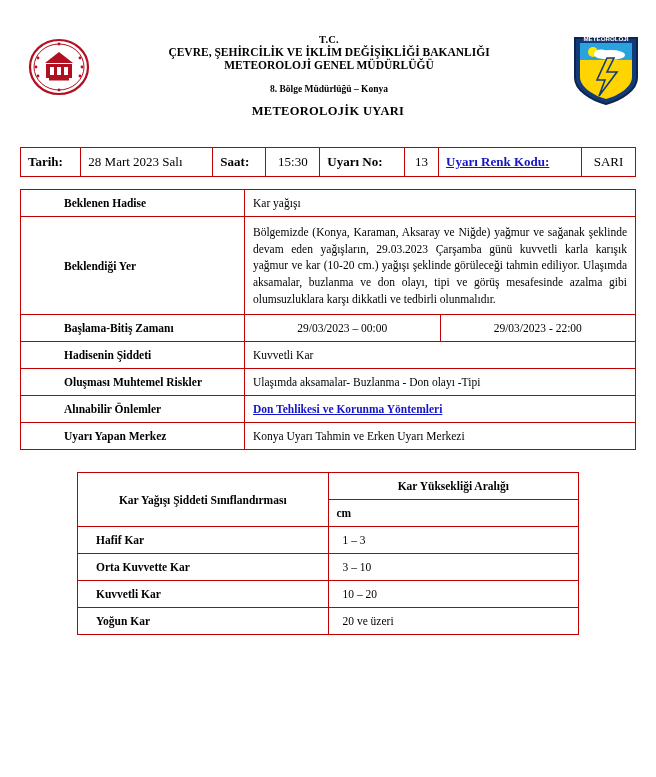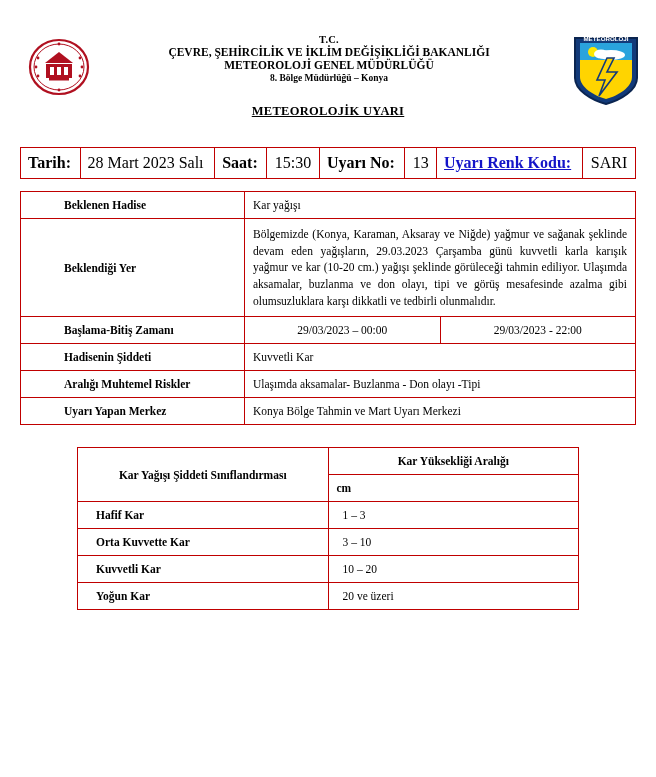--- a/index.html
+++ b/index.html
@@ -61,42 +61,41 @@
     font-size: 11.5px;
     font-weight: bold;
   }
   .hdr-l2 {
     font-size: 11.5px;
     font-weight: bold;
   }
   .hdr-l3 {
     font-size: 9.5px;
     font-weight: bold;
-    margin-top: 1px;
+    margin-top: 12px;
   }
   .doc-title {
     text-align: center;
     font-size: 12.5px;
     font-weight: bold;
     margin-top: 16px;
     letter-spacing: 0.3px;
-    text-decoration: underline;
   }
 
   
   .info-table {
     margin: 28px 20px 0 20px;
     border-collapse: collapse;
     width: 616px;
     border: 1px solid #c00000;
   }
   .info-table td {
     border: 1px solid #c00000;
     padding: 6px 7px;
-    font-size: 16px;
+    font-size: 13px;
     vertical-align: middle;
     white-space: nowrap;
   }
   .lbl { font-weight: bold; }
   .center { text-align: center; }
   .link-red {
     color: #1414c8;
     text-decoration: underline;
     font-weight: bold;
   }
@@ -280,26 +279,32 @@
     <tr>
       <td class="lbl">Başlama-Bitiş Zamanı</td>
       <td class="time-cell">29/03/2023 – 00:00</td>
       <td class="time-cell">29/03/2023 - 22:00</td>
     </tr>
     <tr>
       <td class="lbl">Hadisenin Şiddeti</td>
       <td colspan="2">Kuvvetli Kar</td>
     </tr>
     <tr>
-      <td class="lbl">Aralığı Muhtemel Riskler</td>
+      <td class="lbl">Oluşması Muhtemel Riskler</td>
       <td colspan="2">Ulaşımda aksamalar- Buzlanma - Don olayı -Tipi</td>
     </tr>
     <tr>
+      <td class="lbl">Alınabilir Önlemler</td>
+      <td colspan="2">
+        <span class="link-blue">Don Tehlikesi ve Korunma Yöntemleri</span>
+      </td>
+    </tr>
+    <tr>
       <td class="lbl">Uyarı Yapan Merkez</td>
-      <td colspan="2">Konya Bölge Tahmin ve Mart Uyarı Merkezi</td>
+      <td colspan="2">Konya Uyarı Tahmin ve Erken Uyarı Merkezi</td>
     </tr>
   </tbody>
     </table>
 
   <div class="class-wrap">
     <table class="class-table">
       <tbody>
           <tr>
         <td class="head" rowspan="2">Kar Yağışı Şiddeti Sınıflandırması</td>
         <td class="head">Kar Yüksekliği Aralığı</td>

